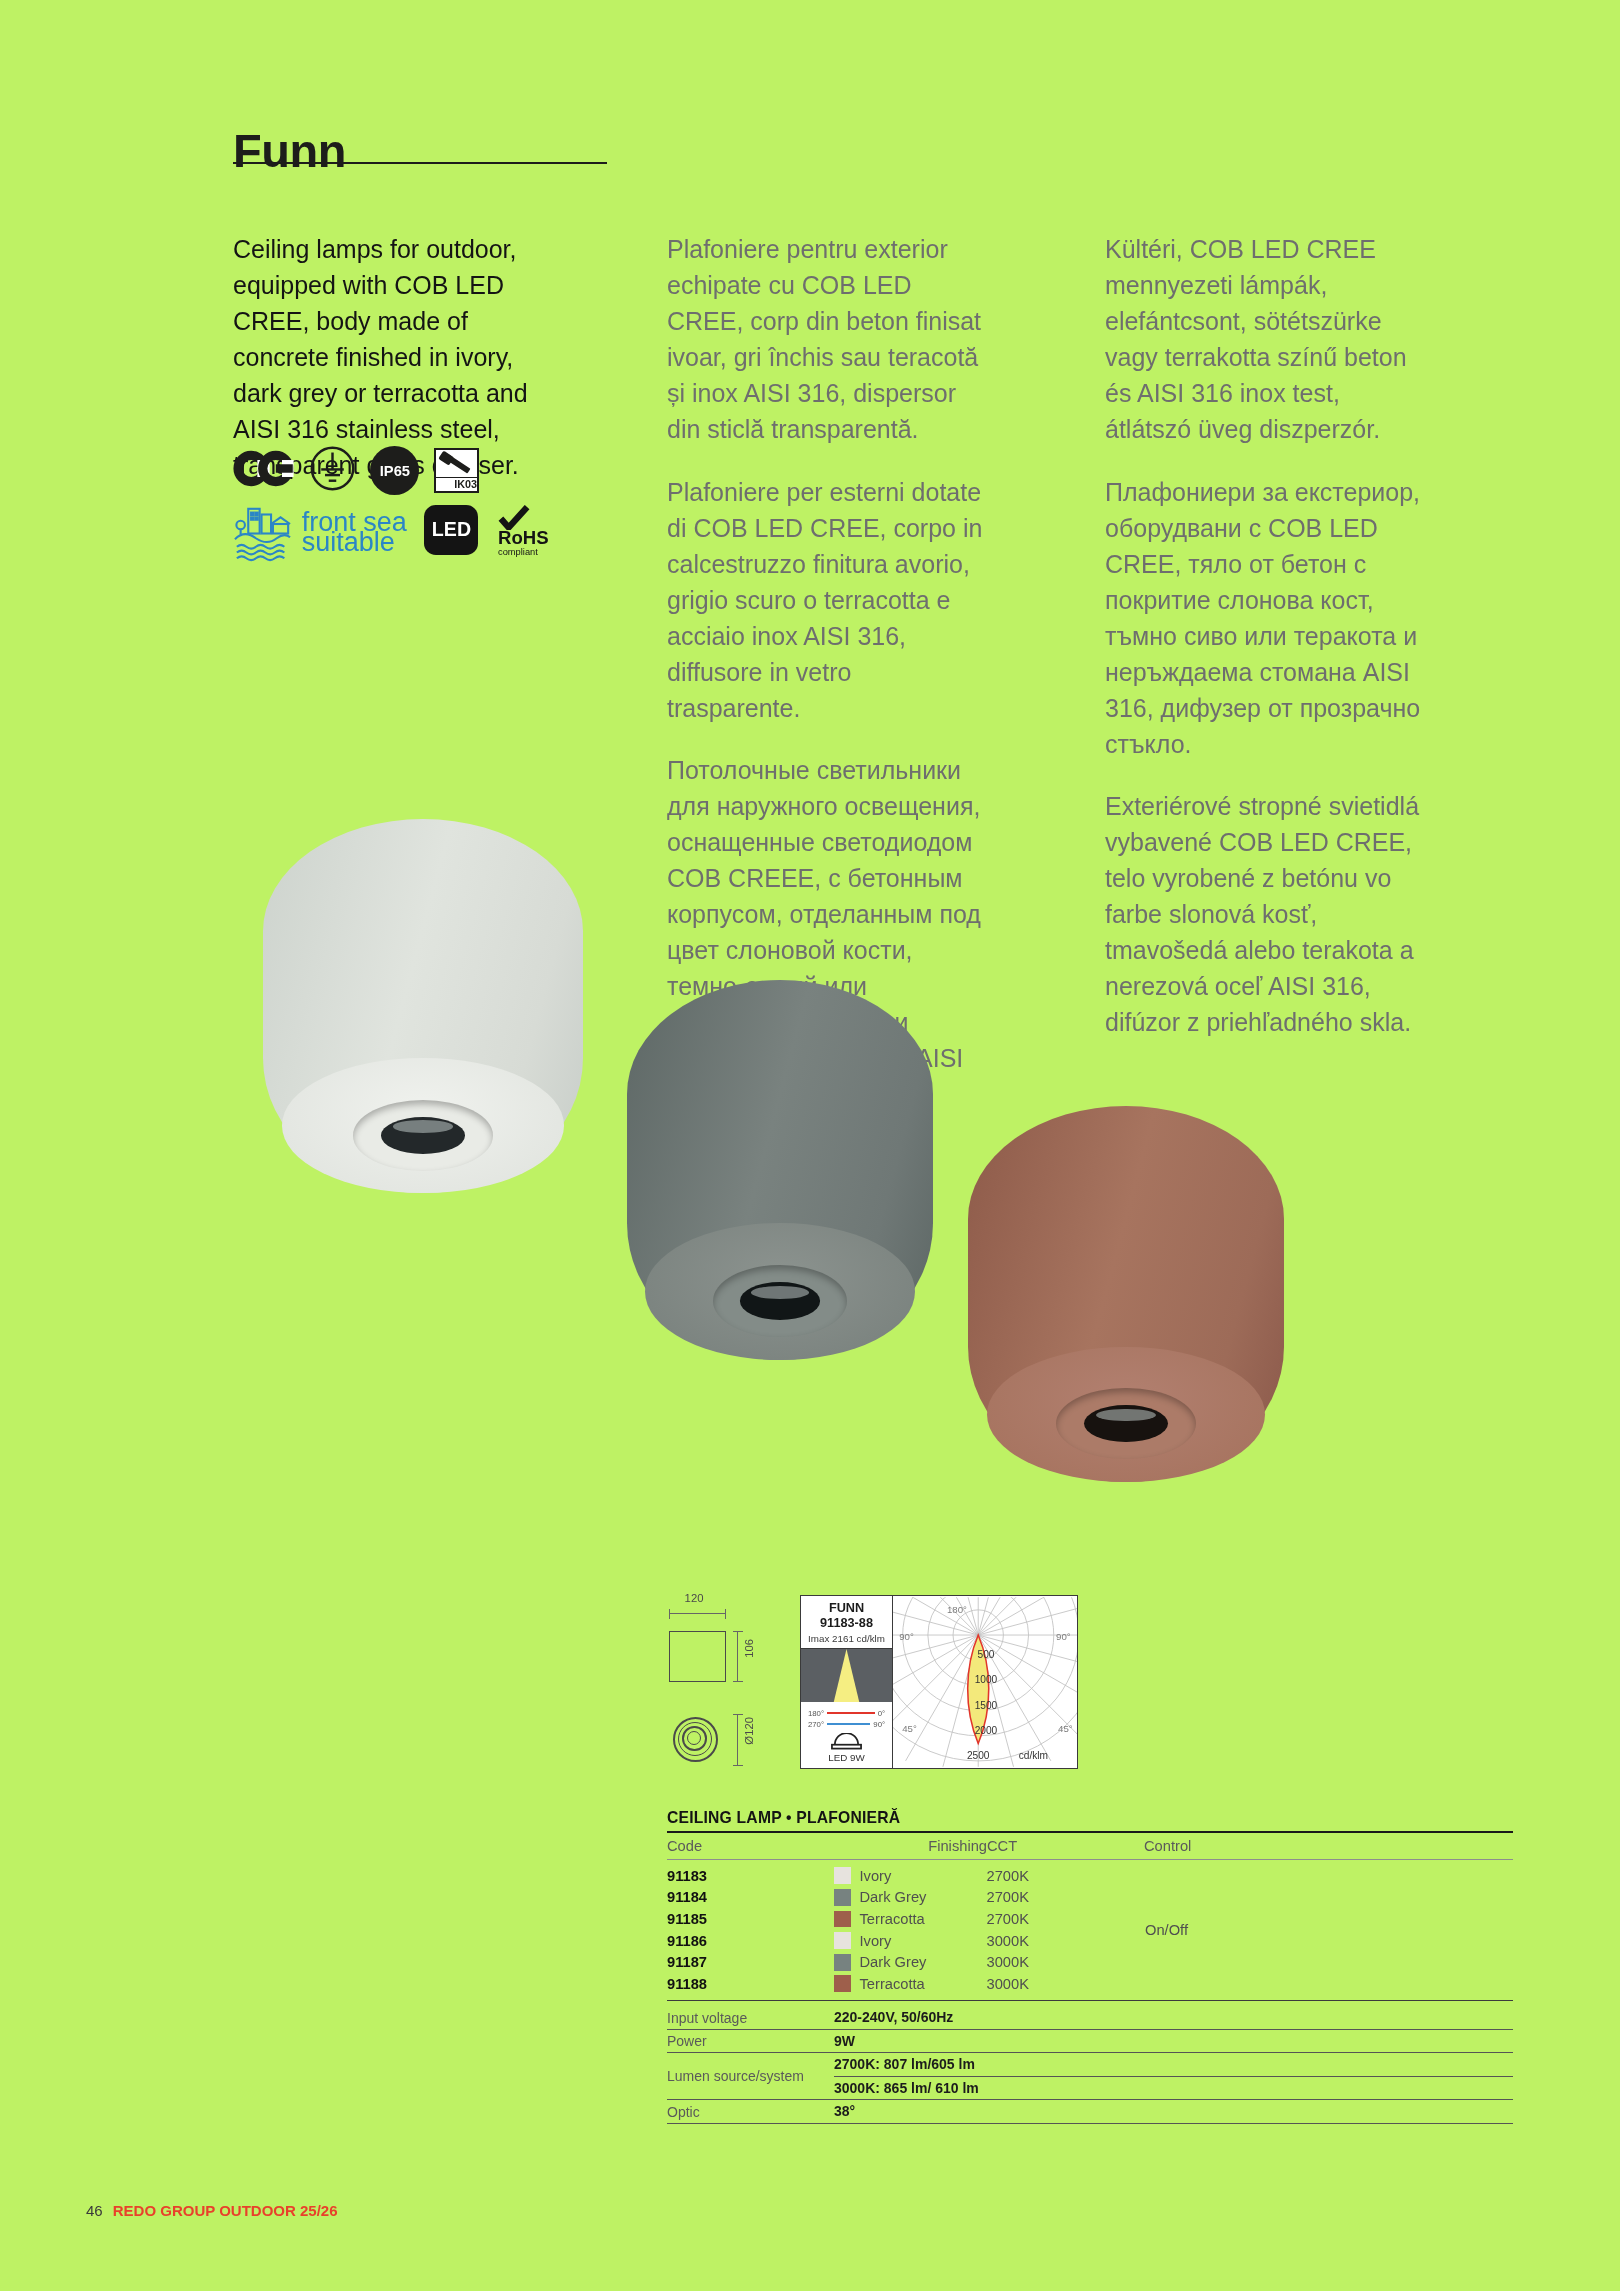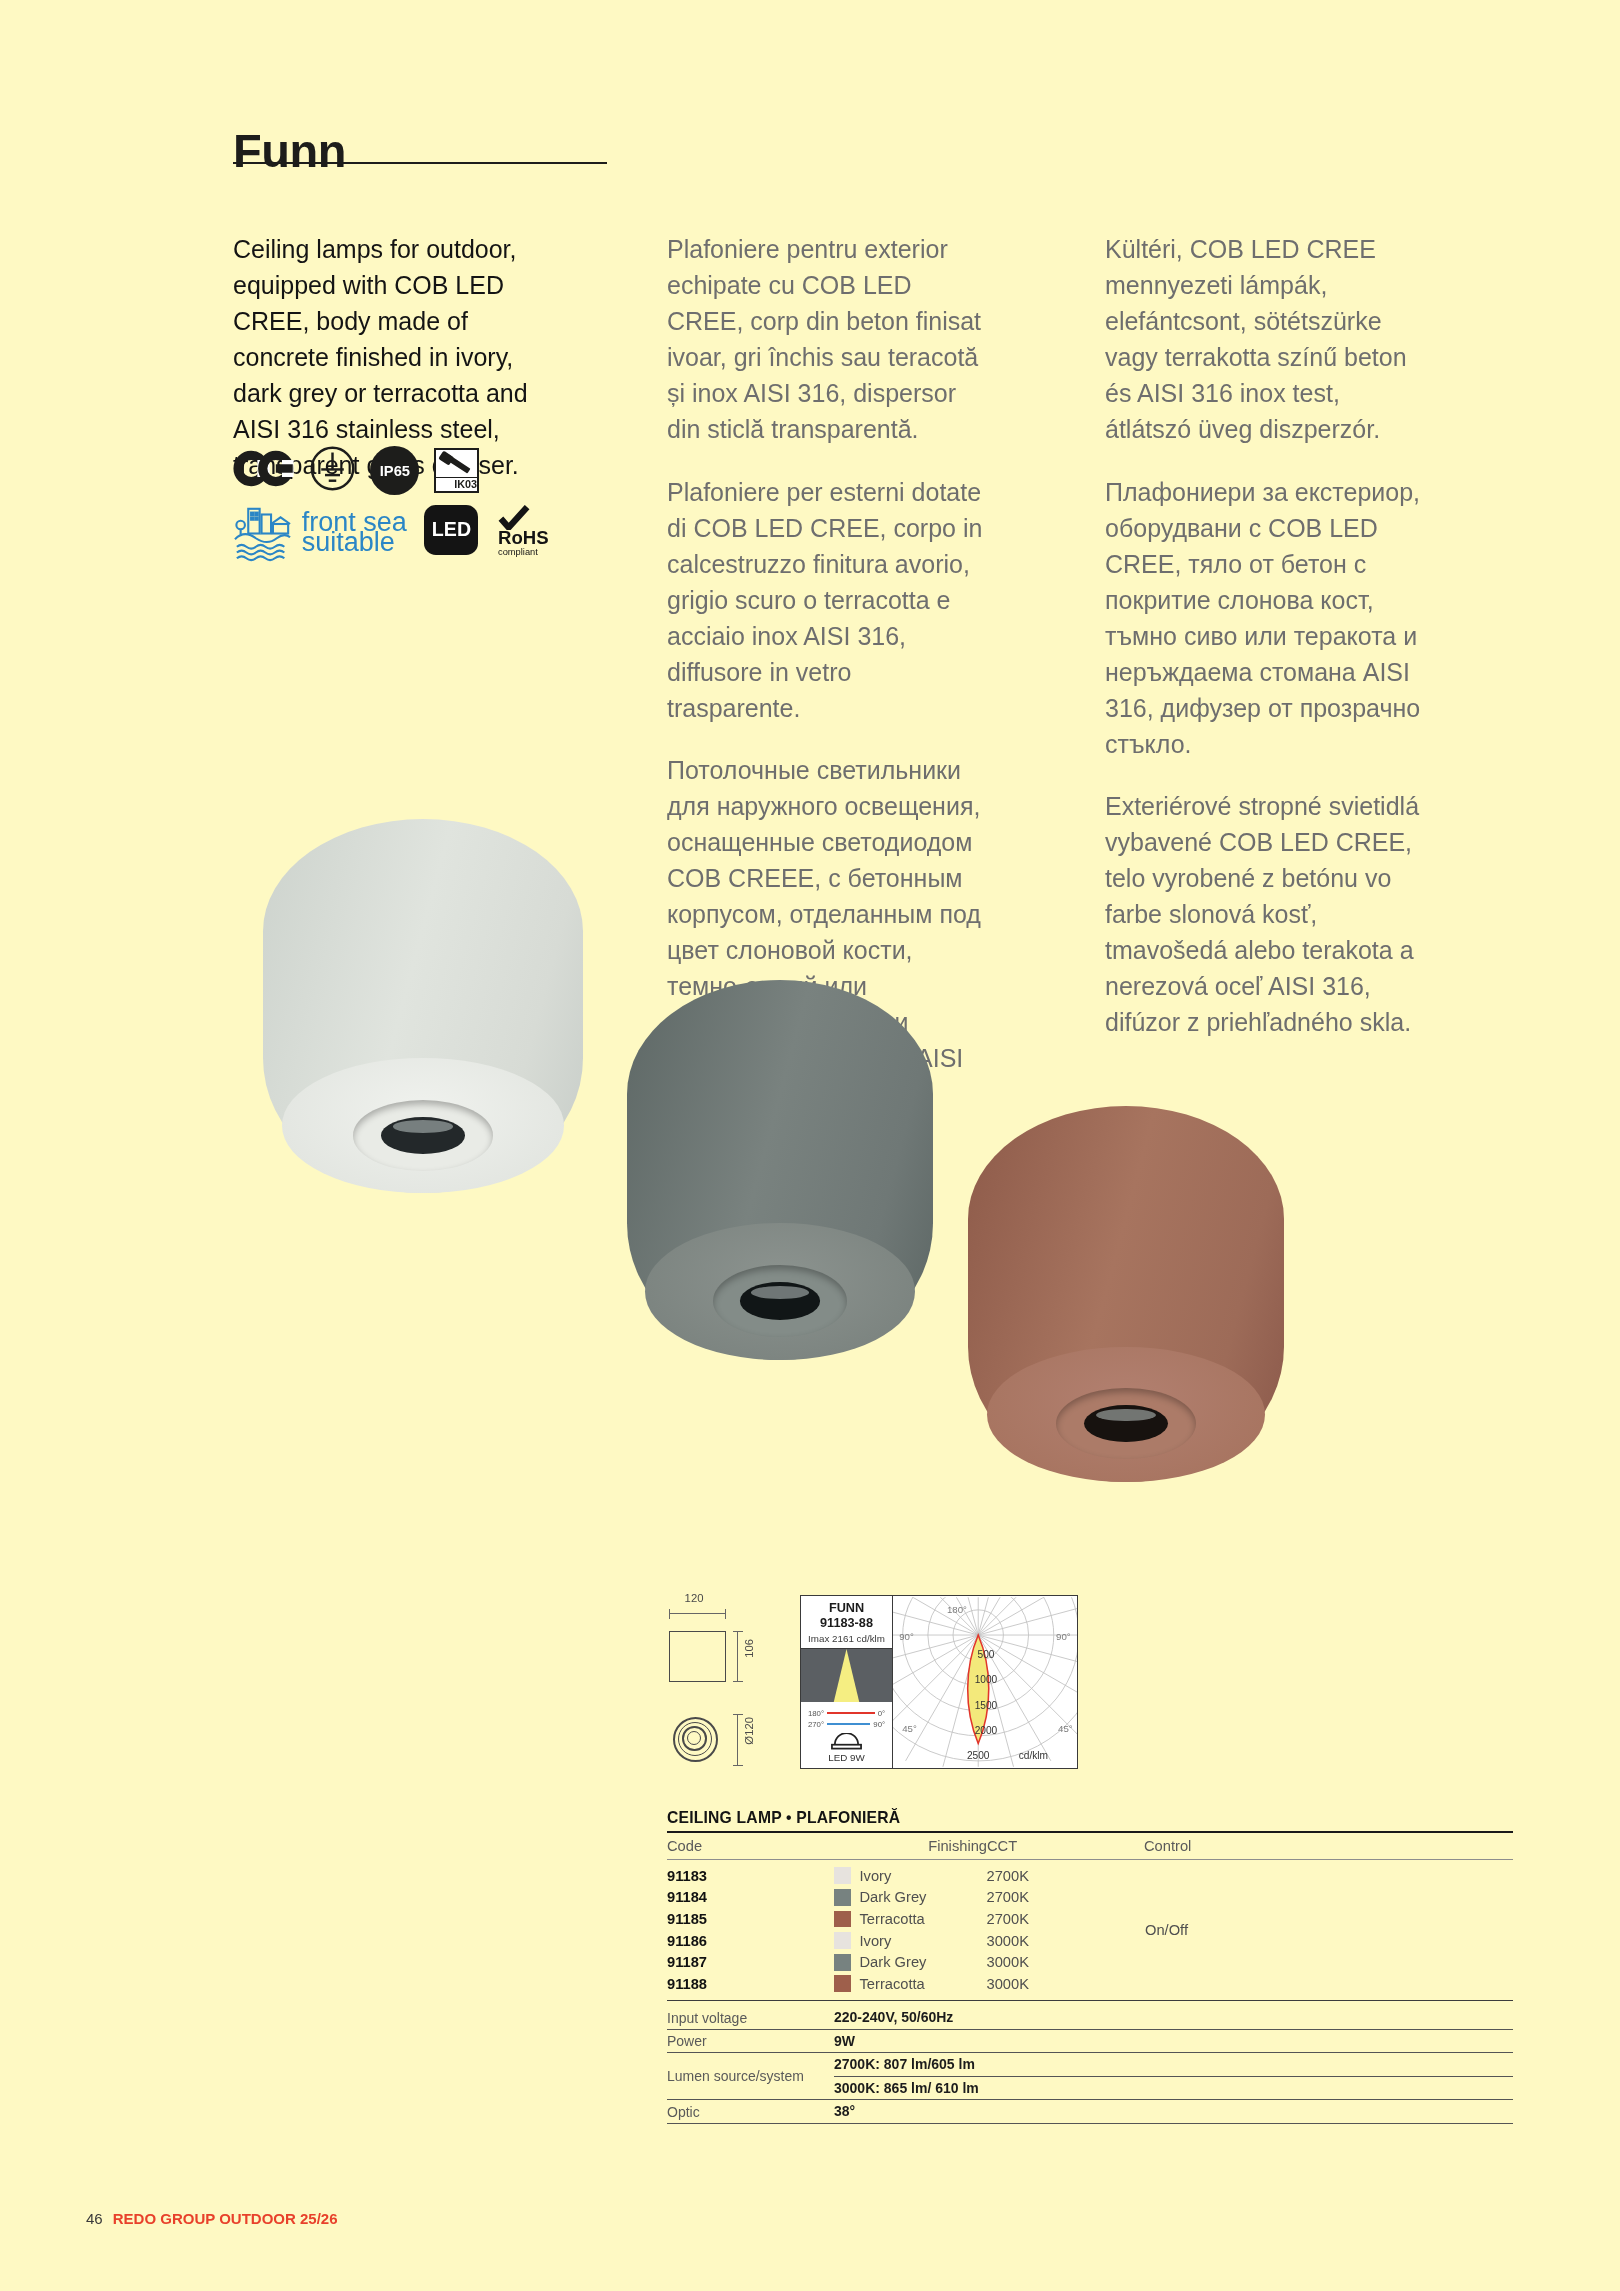--- a/index.html
+++ b/index.html
@@ -1,16 +1,16 @@
 <!DOCTYPE html>
 <html><head>
 <meta charset="utf-8">
 <style>
   html,body{margin:0;padding:0;background:#ffffff;}
-  .page{position:relative;width:1620px;height:2292px;background:#fef9c3;overflow:hidden;
+  .page{position:relative;width:1620px;height:2292px;background:#bef264;overflow:hidden;
         font-family:"Liberation Sans", sans-serif;color:#222;text-decoration:underline;}
 
   
   .title{position:absolute;left:233px;top:94px;font-size:47px;font-weight:bold;
          color:#1d1d1b;letter-spacing:-0.5px;line-height:51px;}
   .title-rule{position:absolute;left:233px;top:162px;width:374px;height:2px;background:#1d1d1b;}
 
   
   .col{position:absolute;top:231px;}
   .col p{margin:0 0 26.5px 0;font-size:25px;line-height:36px;color:#6e6e6e;}
@@ -109,21 +109,21 @@
   .p-cct{width:157px;color:#4f4f4f;}
   .ctl-val{position:absolute;left:478px;top:50%;transform:translateY(-50%);color:#4f4f4f;}
   .specs{padding-top:4.9px;}
   .srow{display:flex;border-bottom:1px solid #555;}
   .slabel{width:167px;color:#5a5a5a;font-size:14px;display:flex;align-items:center;}
   .svals{flex:1;}
   .sval{height:22.5px;line-height:22.5px;font-weight:bold;color:#1c1c1c;font-size:14px;}
   .sval-sep{border-bottom:1px solid #555;}
 
   
-  .footer{position:absolute;left:86px;top:2202px;font-size:15px;margin-top:8px;}
+  .footer{position:absolute;left:86px;top:2202px;font-size:15px;}
   .footer .fpage{color:#3a3a3a;}
   .footer .fbrand{color:#e8412b;font-weight:bold;margin-left:5.9px;}
 
   svg text{font-family:"Liberation Sans", sans-serif;}
 </style>
 </head>
 <body>
 
 <div class="page">
 

